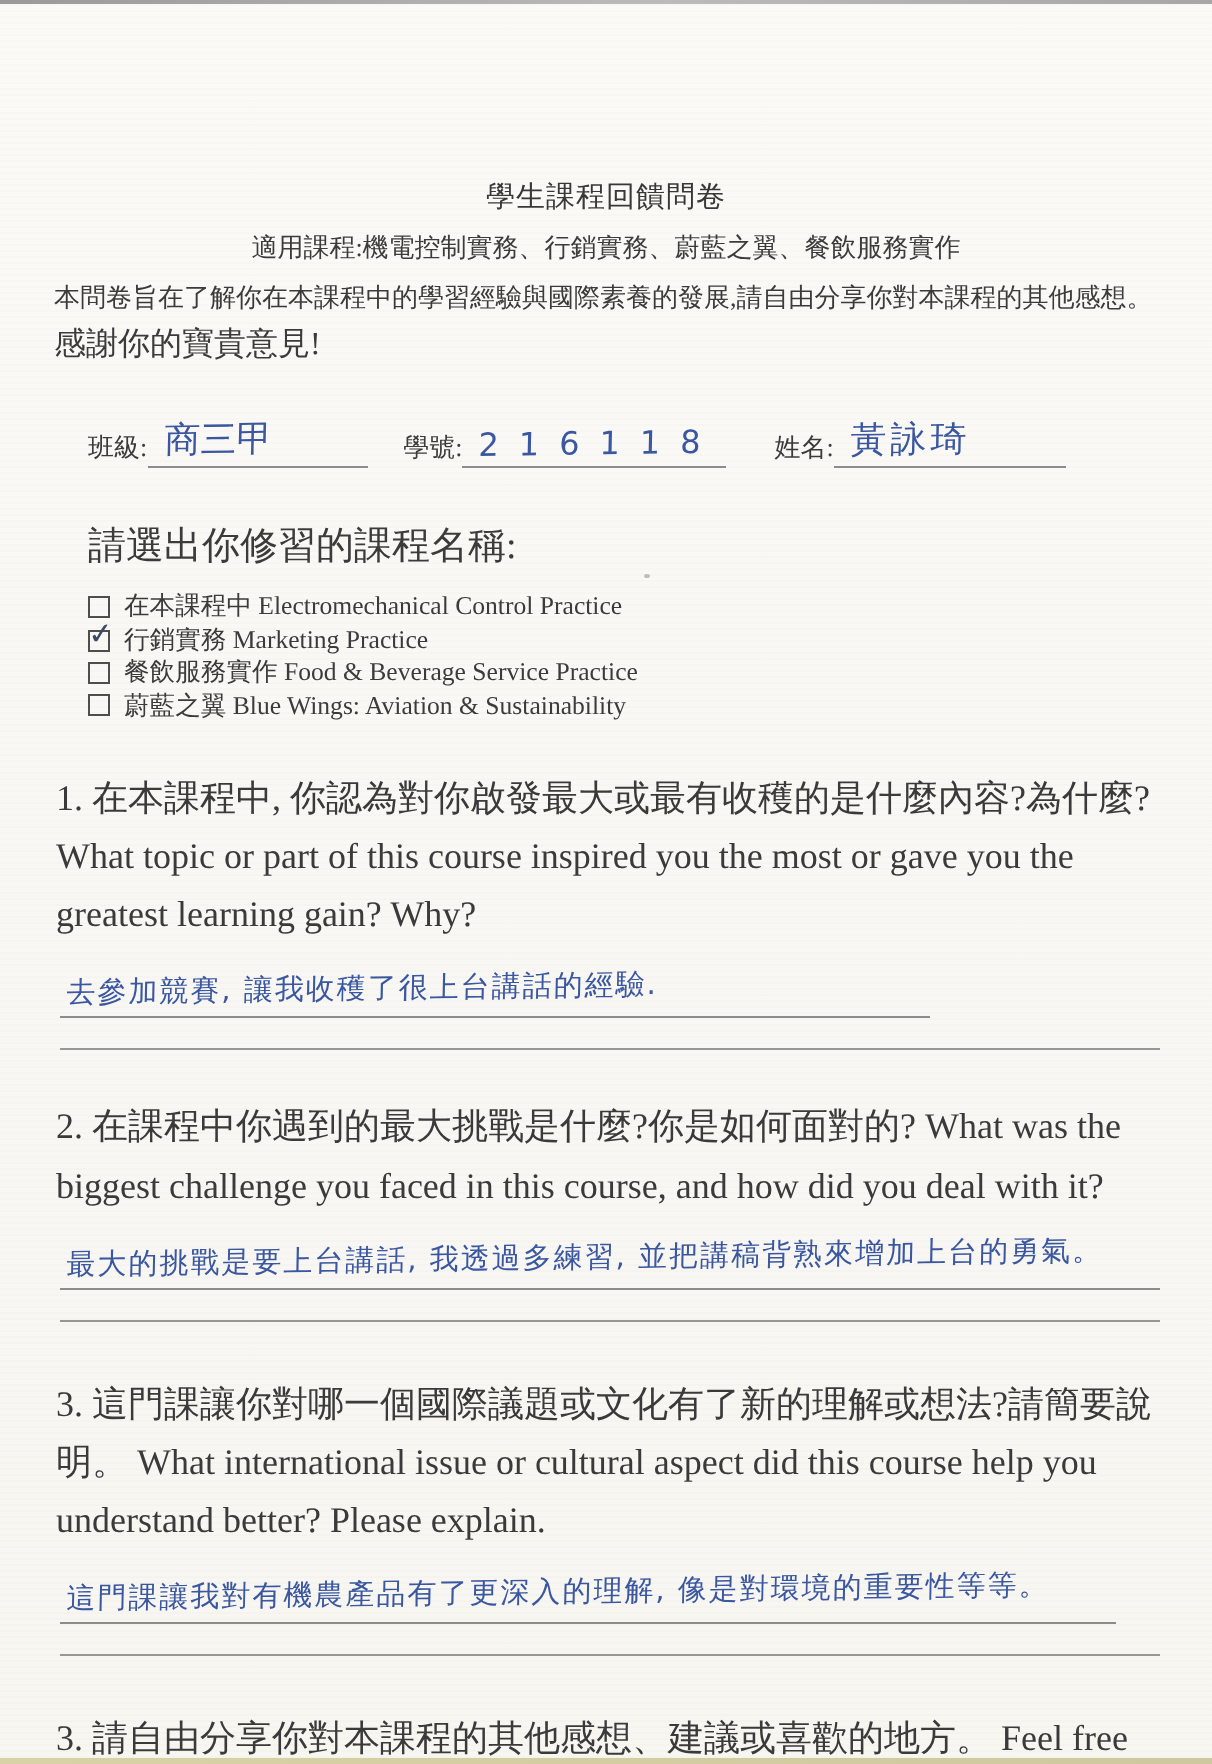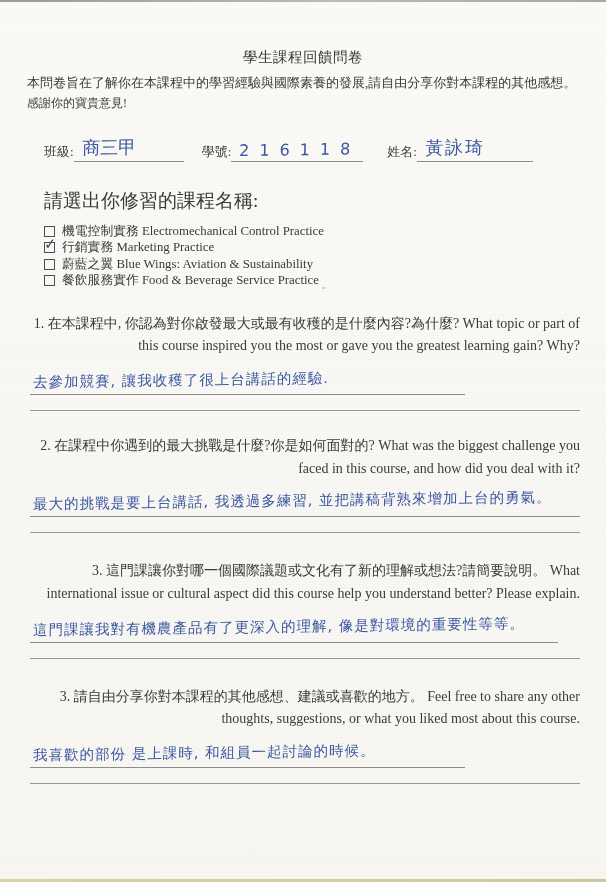--- a/index.html
+++ b/index.html
@@ -14,25 +14,25 @@
     color:#3c3c3c;
     overflow:hidden;
   }
   .scan-edge-top{position:absolute;top:0;left:0;right:0;height:2px;
     background:linear-gradient(90deg,#7a7a7a,#a6a6a6 55%,#8b8b8b);opacity:.75;}
   .scan-edge-bottom{position:absolute;bottom:0;left:0;right:0;height:3px;
     background:linear-gradient(90deg,#d9d2a6,#cfc89e);}
   .speck{position:absolute;left:322px;top:287px;width:3px;height:2px;background:#8f8f8f;
     opacity:.55;border-radius:50%;}
 
-  header{padding-top:48px;text-align:center;}
+  header{padding-top:89px;text-align:center;}
   .title{font-size:14.5px;font-weight:normal;margin:0;letter-spacing:.5px;color:#383838;}
   .subtitle{font-size:13px;margin-top:7px;color:#3c3c3c;}
   .intro{margin:6px 27px 0 27px;font-size:13px;line-height:1.6;text-align:justify;color:#3b3b3b;}
-  .thanks{margin:0 27px;font-size:12px;line-height:1.6;text-align:left;color:#3b3b3b;}
+  .thanks{margin:0 27px;font-size:16px;line-height:1.6;text-align:left;color:#3b3b3b;}
 
   .info-row{display:flex;align-items:flex-end;margin:30px 26px 0 44px;font-size:13px;color:#3b3b3b;}
   .info-label{white-space:nowrap;padding-bottom:1px;}
   .info-line{position:relative;border-bottom:1.1px solid #8c8c8c;height:18px;}
   .line-class{width:110px;margin-right:18px;}
   .line-id{width:132px;margin-right:24px;}
   .line-name{width:116px;}
   .info-line .hand{position:absolute;bottom:1px;left:8px;white-space:nowrap;}
 
   .hand{
@@ -52,37 +52,38 @@
     margin-right:7px;background:transparent;}
   .cb .mark{display:none;}
   .cb.checked .mark{display:block;position:absolute;top:-7px;left:-1px;font-size:15px;
     font-weight:bold;color:#3c4a66;font-family:"DejaVu Sans",sans-serif;
     transform:rotate(-4deg);}
 
   .question-block{margin-top:24px;}
   .qb-2{}
   .qb-3{margin-top:27px;}
   .qb-4{margin-top:27px;}
-  .question{margin:0 26px 0 28px;font-size:14px;line-height:1.62;text-align:right;color:#3a3a3a;}
+  .question{margin:0 26px 0 28px;font-size:18px;line-height:1.62;text-align:left;color:#3a3a3a;}
   .ans-area{margin:7px 26px 0 30px;}
   .ans-line{position:relative;border-bottom:1.2px solid #8c8c8c;height:29px;}
   .ans-line .hand{position:absolute;left:3px;bottom:2px;white-space:nowrap;}
   .hand-answer{font-size:14.5px;letter-spacing:1px;}
   .ans-blank{border-bottom:1.1px solid #979797;height:15px;}
   .w79{width:79%;}
   .w96{width:96%;}
 </style>
 </head>
 <body>
 
 <div class="page">
   <div class="scan-edge-top"></div>
 
   <header>
     <h1 class="title">學生課程回饋問卷</h1>
+    <div class="subtitle">適用課程:機電控制實務、行銷實務、蔚藍之翼、餐飲服務實作</div>
     <div class="intro">本問卷旨在了解你在本課程中的學習經驗與國際素養的發展,請自由分享你對本課程的其他感想。</div>
     <div class="thanks">感謝你的寶貴意見!</div>
   </header>
 
   <div class="info-row">
     <span class="info-label">班級:</span>
     <span class="info-line line-class">
       <span class="hand hand-class">商三甲</span>
     </span>
     <span class="info-label">學號:</span>
@@ -93,35 +94,35 @@
     <span class="info-line line-name">
       <span class="hand hand-name">黃詠琦</span>
     </span>
   </div>
 
   <div class="select-prompt">請選出你修習的課程名稱:</div>
 
   <ul class="options">
     <li class="option">
       <span class="cb"></span>
-      <span>機電控制實務 Electromechanical Control Practice</span>
+      <span>在本課程中 Electromechanical Control Practice</span>
     </li>
     <li class="option">
       <span class="cb checked">
         <span class="mark">✓</span>
       </span>
       <span>行銷實務 Marketing Practice</span>
     </li>
     <li class="option">
       <span class="cb"></span>
-      <span>蔚藍之翼 Blue Wings: Aviation &amp; Sustainability</span>
+      <span>餐飲服務實作 Food &amp; Beverage Service Practice</span>
     </li>
     <li class="option">
       <span class="cb"></span>
-      <span>餐飲服務實作 Food &amp; Beverage Service Practice</span>
+      <span>蔚藍之翼 Blue Wings: Aviation &amp; Sustainability</span>
     </li>
   </ul>
 
   <section class="question-block">
     <p class="question">1. 在本課程中, 你認為對你啟發最大或最有收穫的是什麼內容?為什麼? What topic or part of this course inspired you the most or gave you the greatest learning gain? Why?</p>
     <div class="ans-area">
       <div class="ans-line w79">
         <span class="hand hand-answer">去參加競賽, 讓我收穫了很上台講話的經驗.</span>
       </div>
       <div class="ans-blank"></div>

